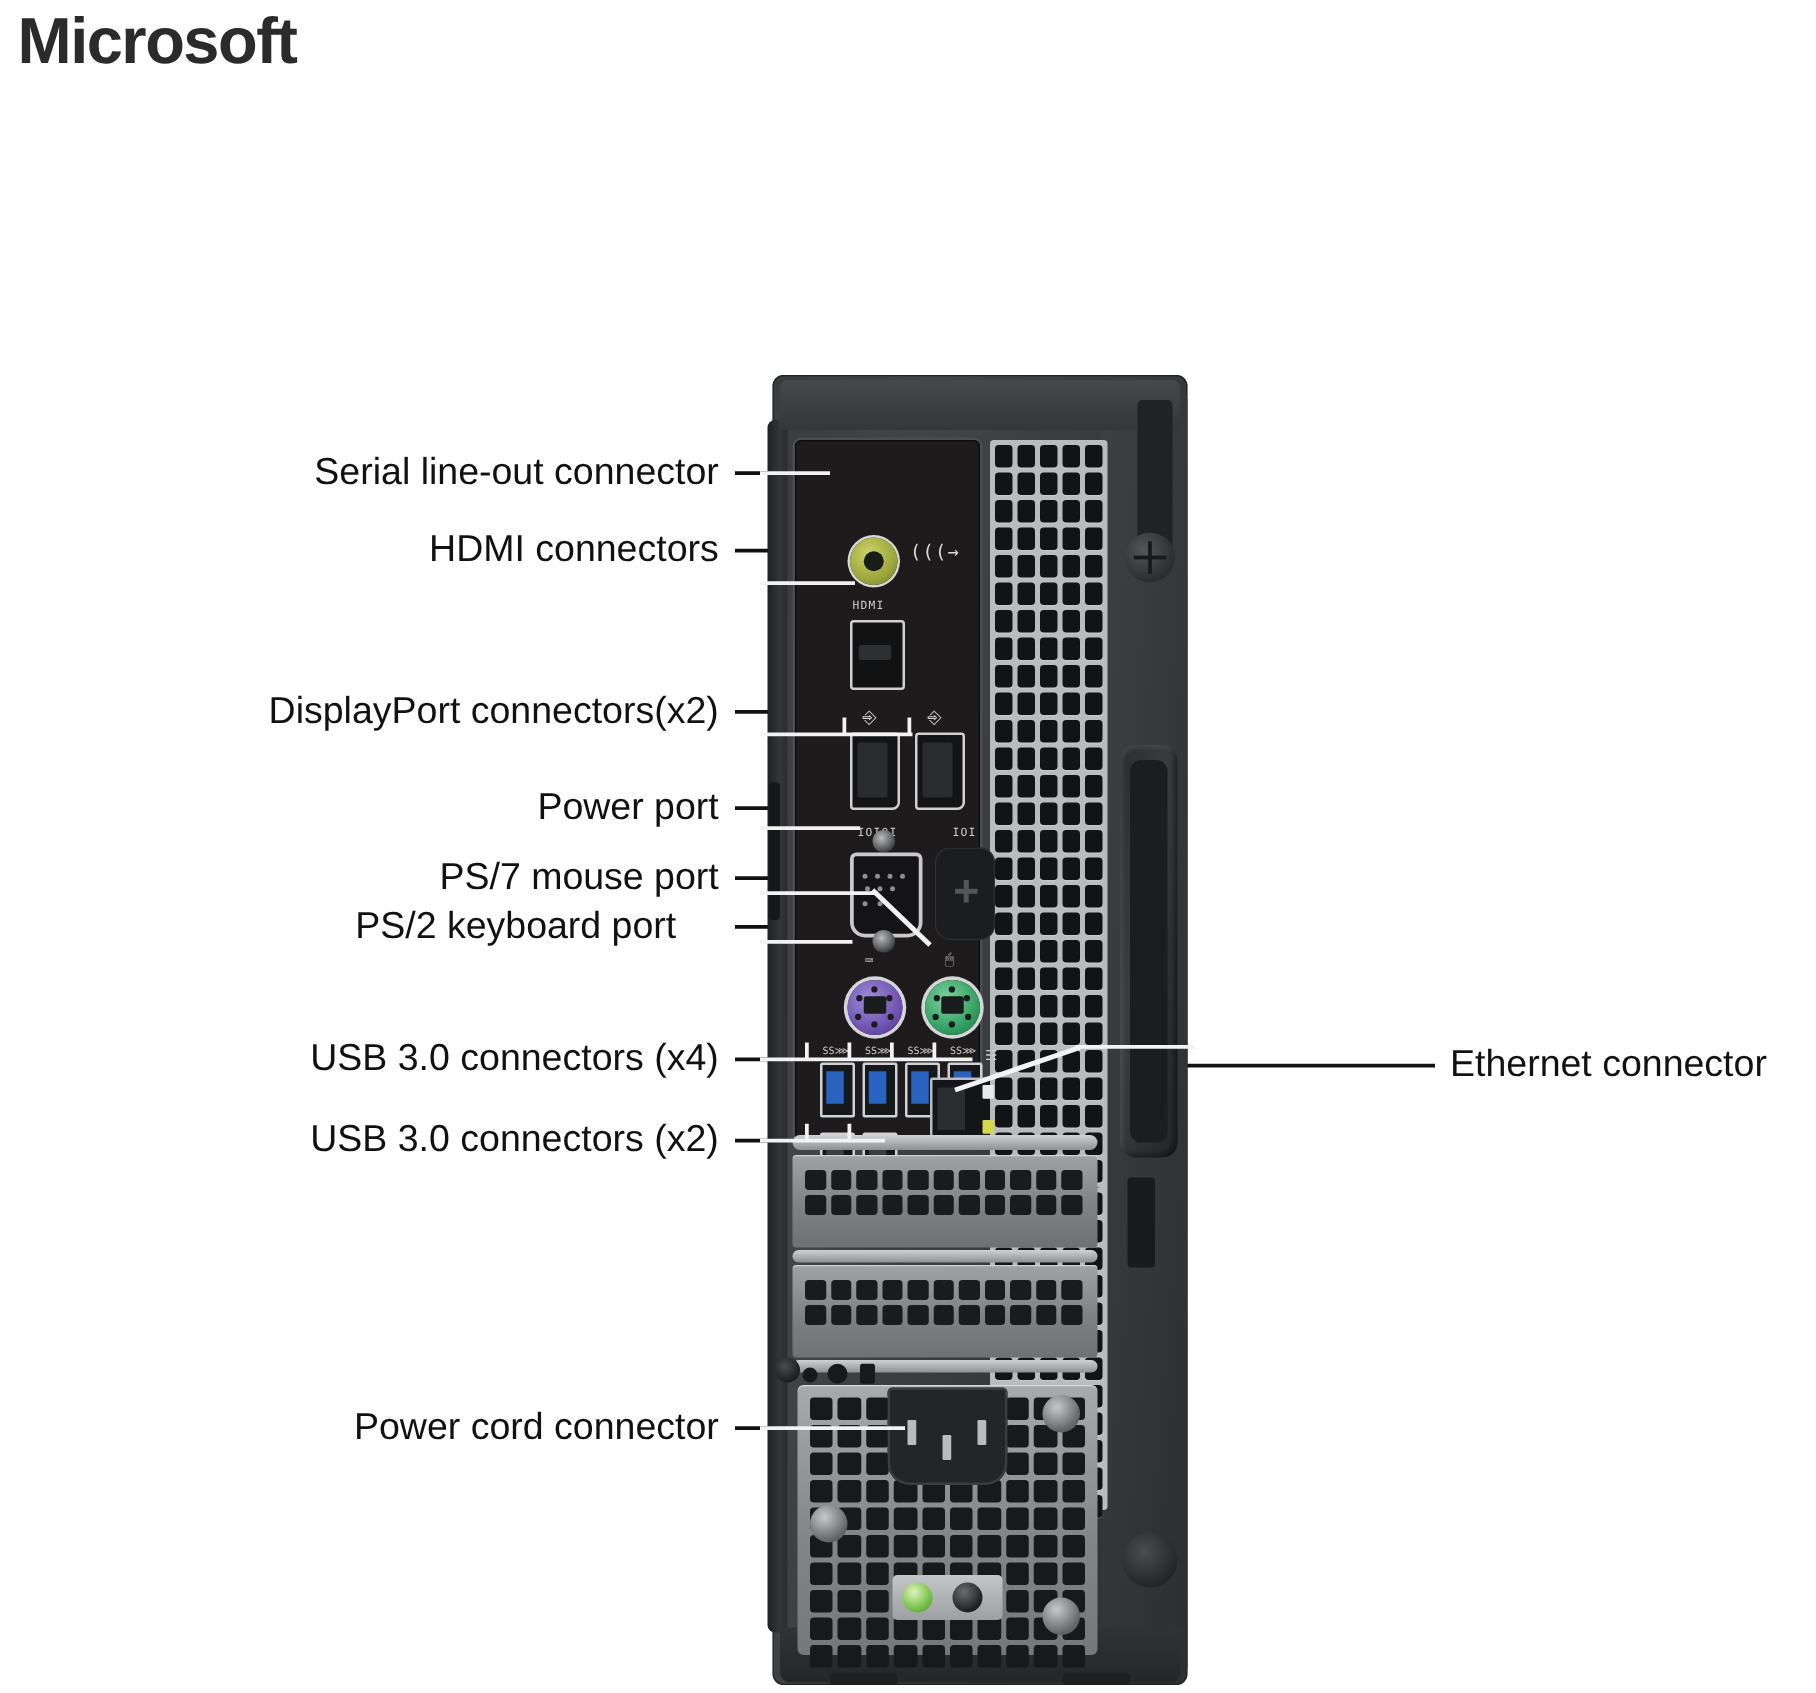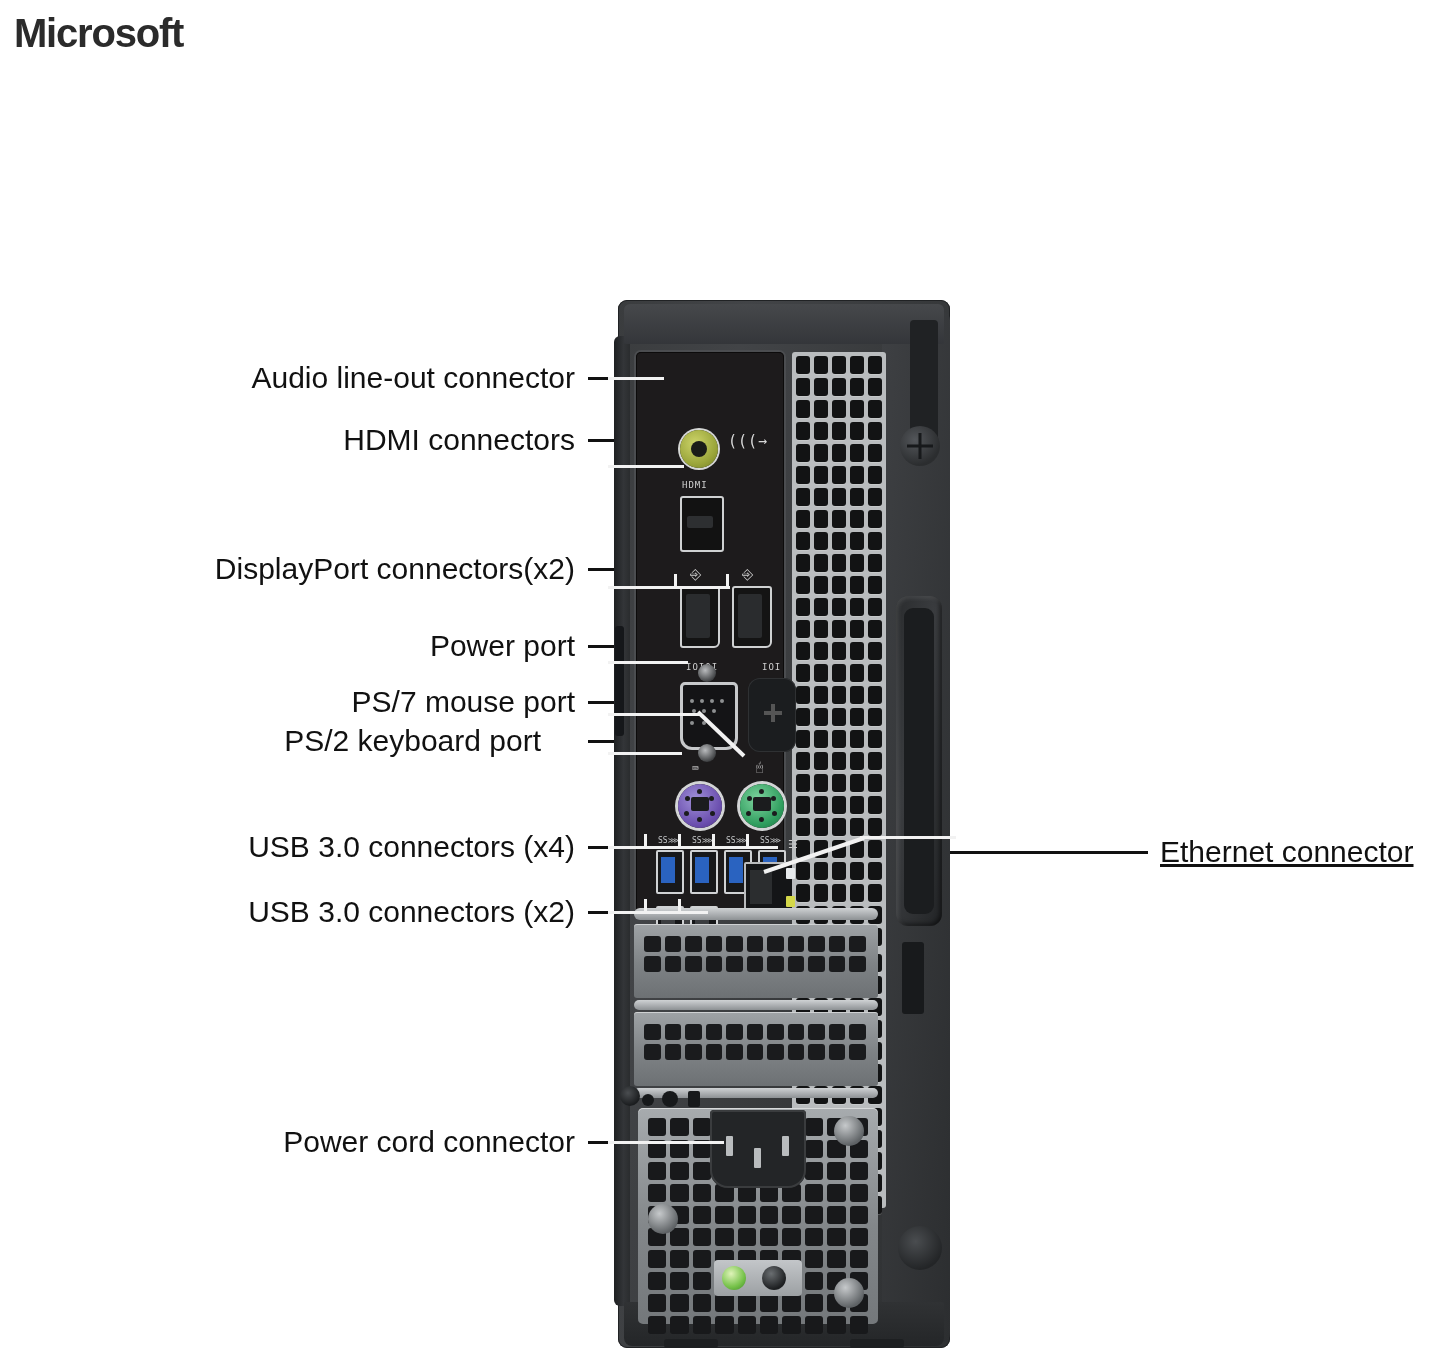--- a/index.html
+++ b/index.html
@@ -1,21 +1,21 @@
 <!DOCTYPE html>
 <html><head>
 <meta charset="utf-8">
 <style>
   html,body{margin:0;padding:0;background:#ffffff;}
   body{width:1453px;height:1354px;position:relative;overflow:hidden;
        font-family:"Liberation Sans","DejaVu Sans",sans-serif;color:#1a1a1a;}
 
   
   #ms-badge{position:absolute;left:14px;top:4px;width:420px;}
-  #ms-badge .ms-title{font-size:40px;font-weight:bold;letter-spacing:-1.2px;
+  #ms-badge .ms-title{font-size:52px;font-weight:bold;letter-spacing:-1.2px;
         line-height:58px;color:#2b2b2b;}
   #ms-badge .ms-auth{font-size:38px;font-weight:normal;letter-spacing:7.5px;
         line-height:44px;color:#2b2b2b;}
   #ms-badge .ms-refurb{font-size:31px;font-weight:normal;line-height:40px;
         color:#2b2b2b;margin-top:10px;letter-spacing:0.1px;}
 
   
   .callout{position:absolute;font-size:30px;line-height:34px;color:#111;
            white-space:nowrap;}
   .callout.r{text-align:right;}
@@ -178,29 +178,29 @@
   .wv{position:absolute;background:#f2f2f2;width:3px;z-index:20;}
   .diag{position:absolute;z-index:20;}
 </style>
 </head>
 <body>
 
 <div id="ms-badge">
   <div class="ms-title">Microsoft</div>
 </div>
 
-<div class="callout r" style="right:878px;top:361px;">Audio line-out connector</div>
+<div class="callout r" style="right:878px;top:361px;">Serial line-out connector</div>
 <div class="callout r" style="right:878px;top:423px;">HDMI connectors</div>
 <div class="callout r" style="right:878px;top:552px;">DisplayPort connectors(x2)</div>
 <div class="callout r" style="right:878px;top:629px;">Power port</div>
 <div class="callout r" style="right:878px;top:685px;">PS/7 mouse port</div>
 <div class="callout r" style="right:912px;top:724px;">PS/2 keyboard port</div>
 <div class="callout r" style="right:878px;top:830px;">USB 3.0 connectors (x4)</div>
 <div class="callout r" style="right:878px;top:895px;">USB 3.0 connectors (x2)</div>
-<div class="callout l" style="left:1160px;top:835px;text-decoration:underline;">Ethernet connector</div>
+<div class="callout l" style="left:1160px;top:835px;">Ethernet connector</div>
 <div class="callout r" style="right:878px;top:1125px;">Power cord connector</div>
 
 <div class="lead" style="left:588px;top:377px;width:76px;"></div>
 <div class="lead" style="left:588px;top:439px;width:76px;"></div>
 <div class="lead" style="left:588px;top:568px;width:76px;"></div>
 <div class="lead" style="left:588px;top:645px;width:76px;"></div>
 <div class="lead" style="left:588px;top:701px;width:76px;"></div>
 <div class="lead" style="left:588px;top:740px;width:76px;"></div>
 <div class="lead" style="left:588px;top:846px;width:70px;"></div>
 <div class="lead" style="left:588px;top:911px;width:70px;"></div>

